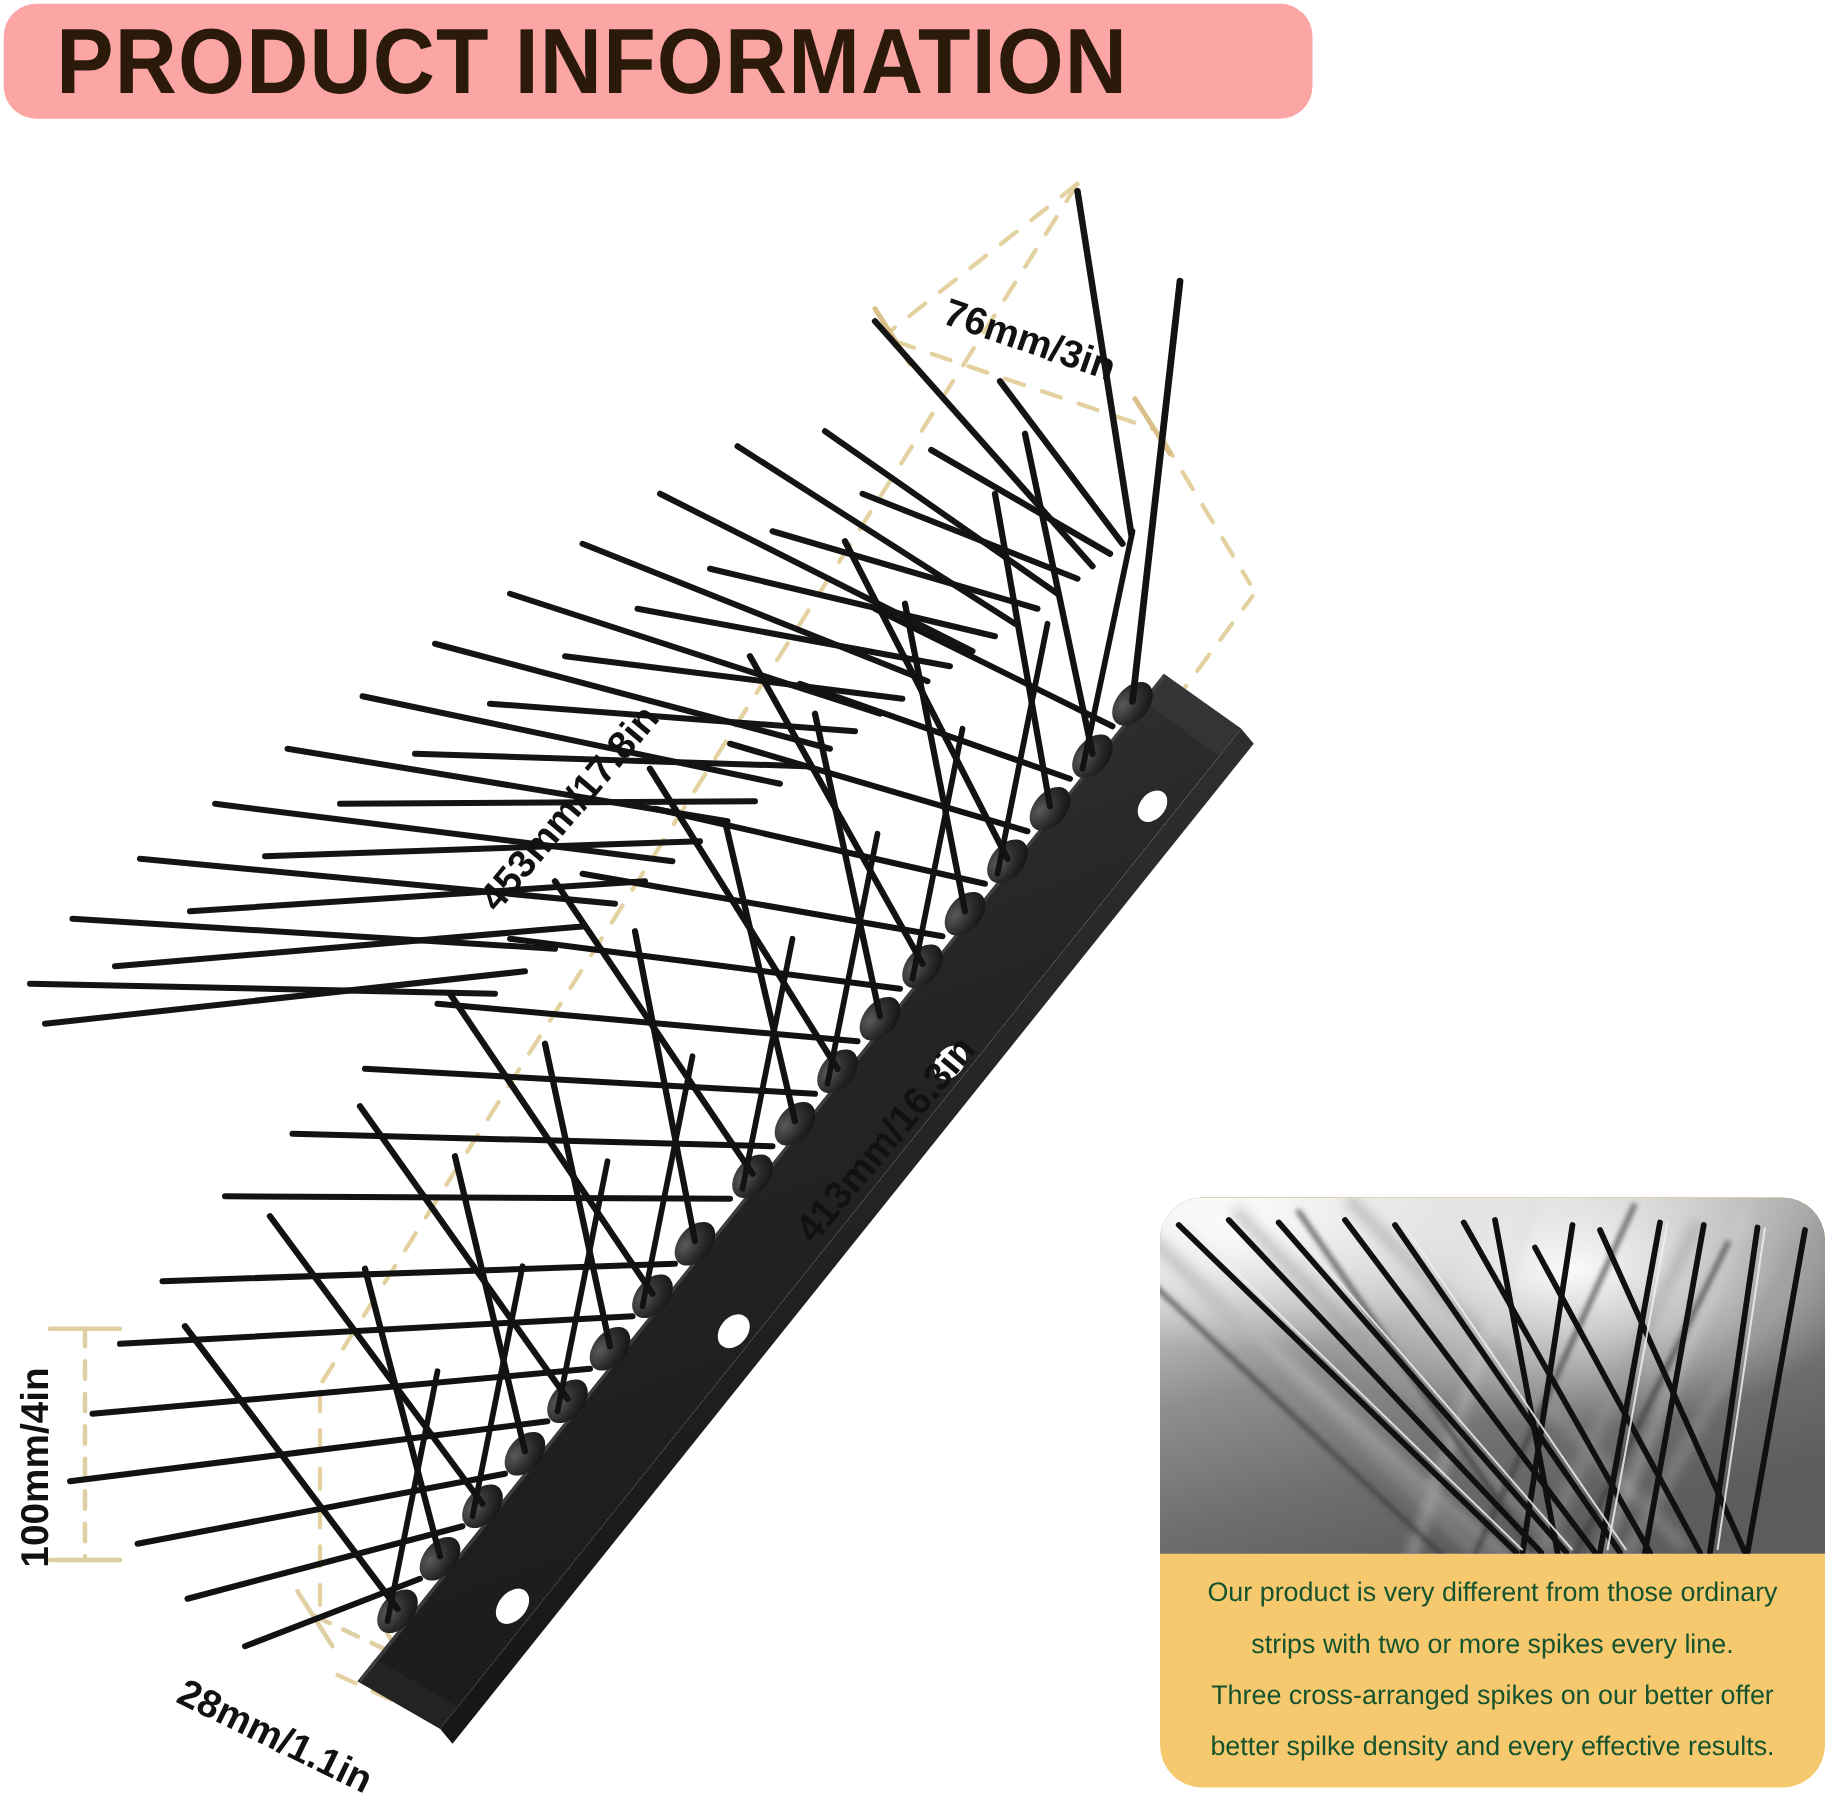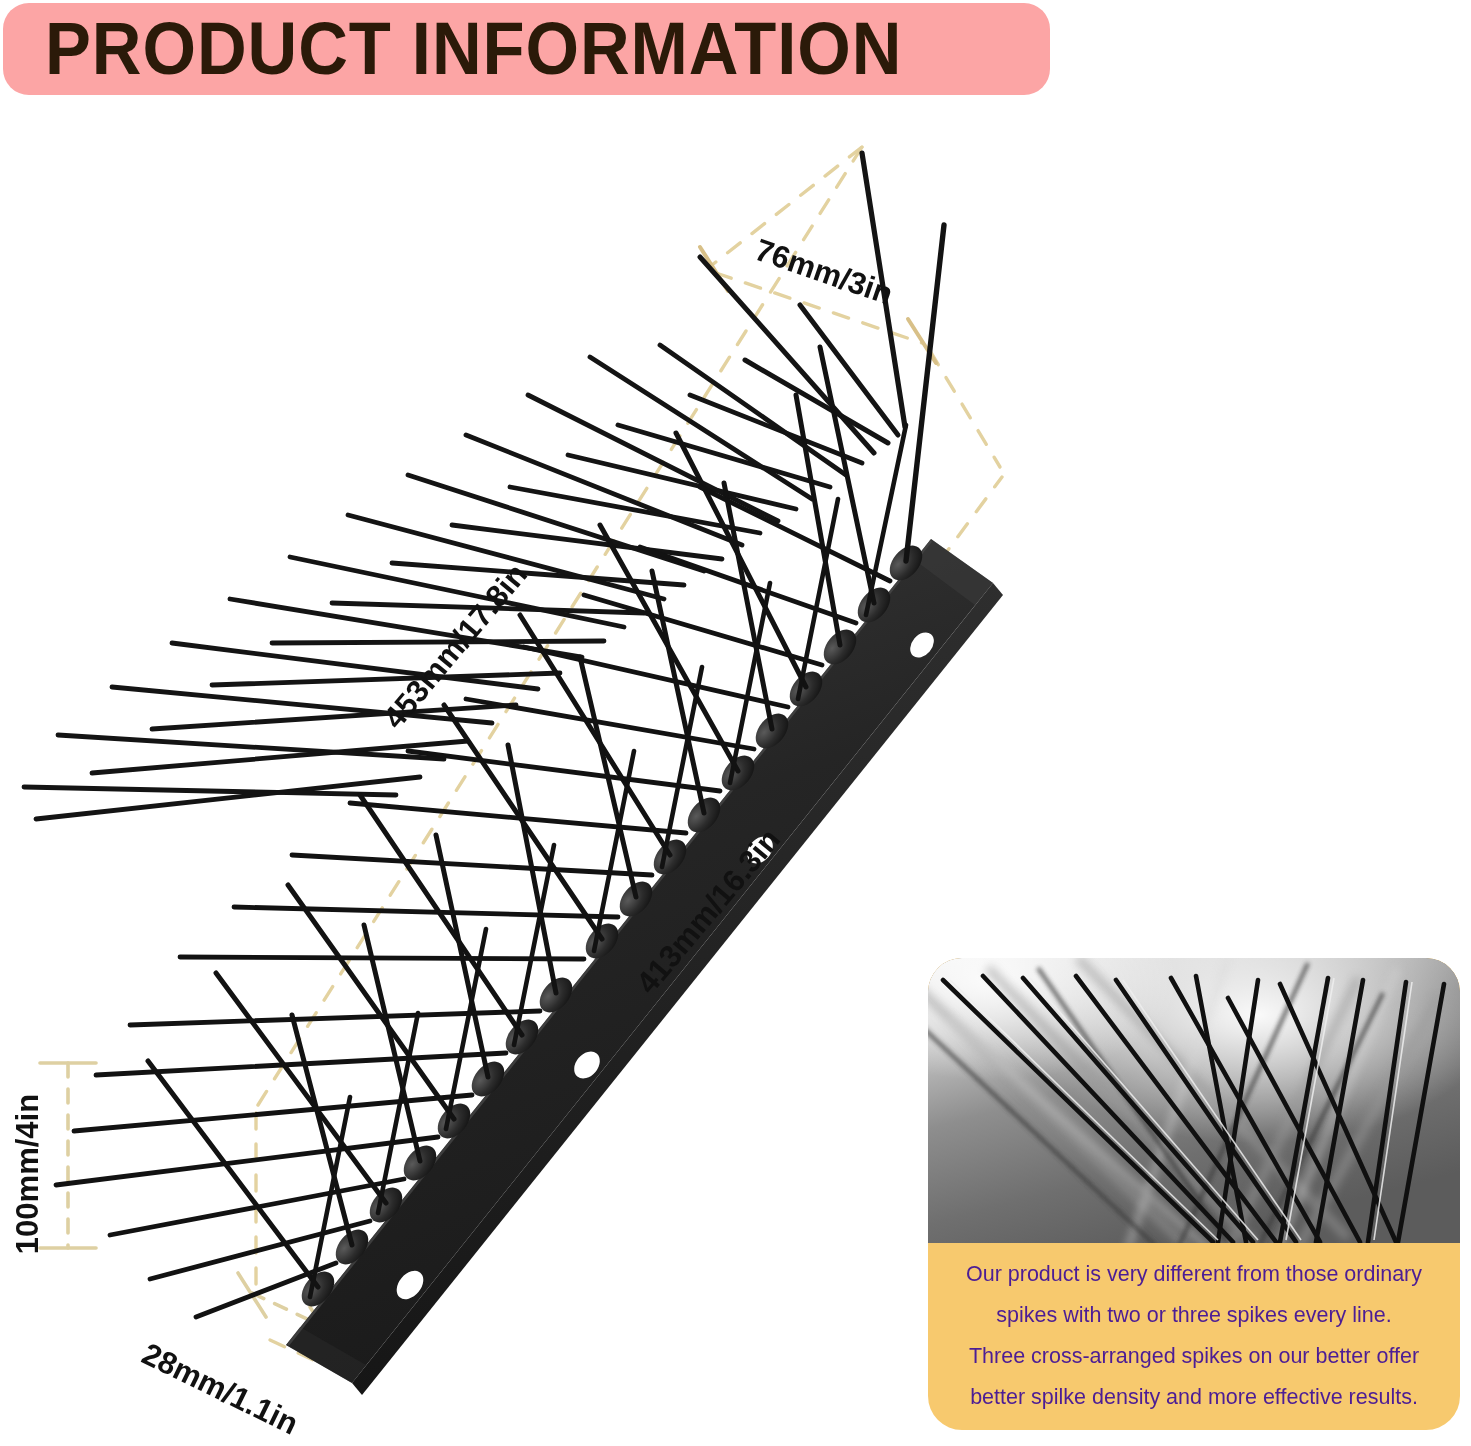--- a/index.html
+++ b/index.html
@@ -118,21 +118,21 @@
     overflow: hidden;
     background: #8d8d8d;
   }
   #closeup-photo svg { display: block; }
   #info-card-text {
     position: absolute;
     left: 18px;
     top: 296px;
     width: 496px;
     text-align: center;
-    color: #4c1d95;
+    color: #14532d;
     font-size: 21.5px;
     line-height: 41px;
     font-family: "Liberation Sans", sans-serif;
   }
   #info-card-text .info-line { display: block; }
 </style>
 </head>
 <body>
 
 <div id="page">
@@ -395,19 +395,19 @@
           <line x1="22" y1="22" x2="290" y2="282"></line>
           <line x1="102" y1="20" x2="330" y2="282"></line>
           <line x1="195" y1="22" x2="373" y2="282"></line>
           <line x1="406" y1="20" x2="358" y2="282"></line>
           <line x1="484" y1="24" x2="446" y2="282"></line>
         </g>
       </svg>
     </div>
     <div id="info-card-text">
       <span class="info-line">Our product is very different from those ordinary</span>
-      <span class="info-line">spikes with two or three spikes every line.</span>
+      <span class="info-line">strips with two or more spikes every line.</span>
       <span class="info-line">Three cross-arranged spikes on our better offer</span>
-      <span class="info-line">better spilke density and more effective results.</span>
+      <span class="info-line">better spilke density and every effective results.</span>
     </div>
   </div>
 
 </div>
 
 </body></html>

